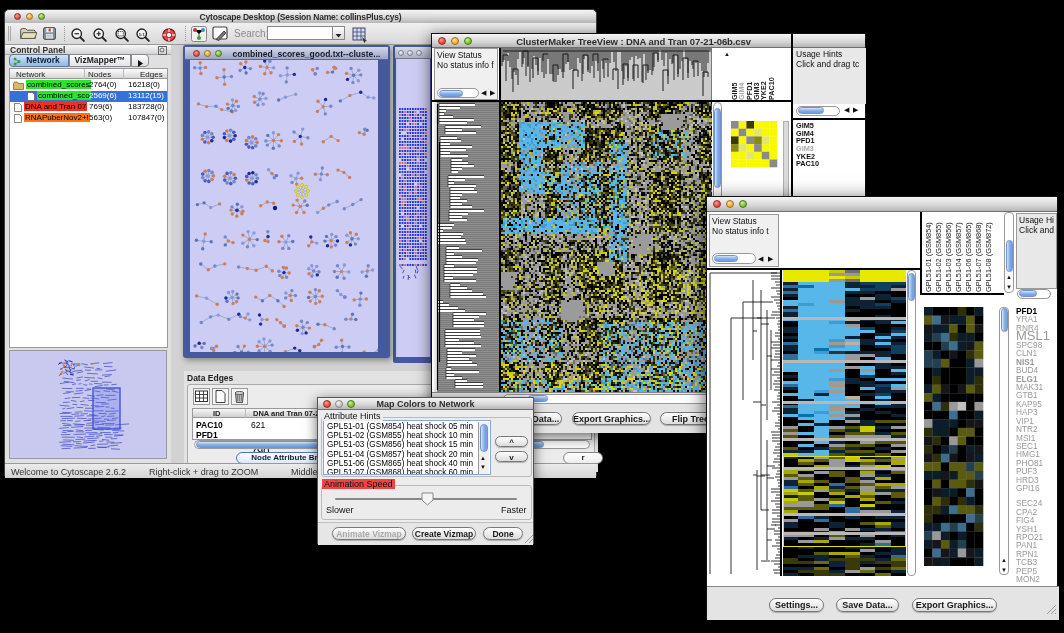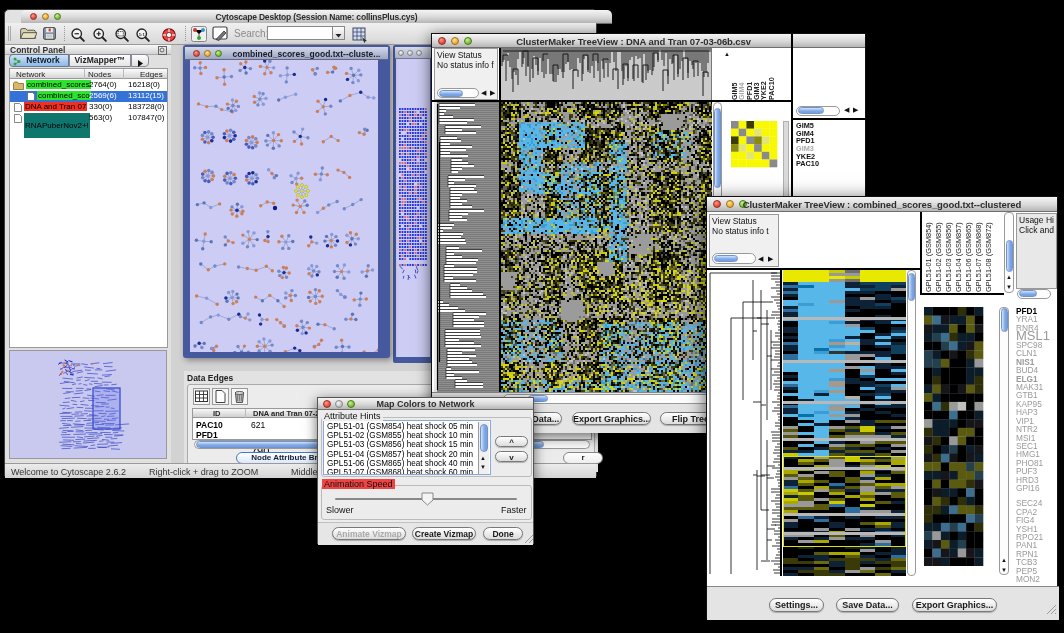--- a/index.html
+++ b/index.html
@@ -10,21 +10,21 @@
 .grn{background:radial-gradient(circle at 35% 30%,#c9f099,#74ba2c 70%);border:0.5px solid #4a7a10}
 .gry{background:radial-gradient(circle at 35% 30%,#f8f8f8,#bbb 75%);border:0.5px solid #888}
 .ttl{position:absolute;left:0;right:0;text-align:center;font-weight:700;color:#2d2d2d}
 .btn{position:absolute;background:linear-gradient(#ffffff,#efefef 45%,#dcdcdc);border:1px solid #787878;border-radius:9px;text-align:center;font-weight:700;color:#1a1a1a;box-shadow:0 1px 1px rgba(0,0,0,.25);white-space:nowrap;overflow:hidden;line-height:12px}
 .sbtrack{position:absolute;background:#fdfdfd;border:1px solid #9a9a9a;border-radius:6px}
 .sbthumb{position:absolute;background:linear-gradient(#d5e5fa,#90b6ec 45%,#6d9be2 85%,#86ade8);border:1px solid #7393c8;border-radius:5px}
 .sbthumbv{position:absolute;background:linear-gradient(90deg,#d5e5fa,#90b6ec 45%,#6d9be2 85%,#86ade8);border:1px solid #7393c8;border-radius:5px}
 .vsb{position:absolute;font-size:7px;color:#111;text-align:center}
 </style></head><body>
 <div class="a" style="left:4px;top:9px;width:593px;height:468px;background:#e2e2e2;border:1px solid #3c3c3c;border-radius:5px 5px 2px 2px;box-shadow:0 2px 10px rgba(0,0,0,.6)">
-    <div class="a tbar" style="left:16px;top:0;width:100%;height:14px;border-radius:5px 5px 0 0">
+    <div class="a tbar" style="left:0;top:0;width:100%;height:14px;border-radius:5px 5px 0 0">
       <span class="lt red" style="left:9px;width:7px;height:7px;margin-top:-3.5px"></span>
       <span class="lt yel" style="left:21px;width:7px;height:7px;margin-top:-3.5px"></span>
       <span class="lt grn" style="left:33px;width:7px;height:7px;margin-top:-3.5px"></span>
       <div class="ttl" style="top:2px;font-size:8.5px;letter-spacing:-0.2px">Cytoscape Desktop (Session Name: collinsPlus.cys)</div>
     </div>
     <div class="a" style="left:0;top:13px;width:100%;height:22px;background:linear-gradient(#f0f0f0,#d8d8d8);border-bottom:1px solid #9a9a9a">
       <div class="a" style="left:3px;top:3px;width:1px;height:15px;background:#aaa"></div>
       <div class="a" style="left:5px;top:3px;width:1px;height:15px;background:#aaa"></div>
       <svg class="a" style="left:14px;top:3px" width="18" height="15" viewBox="0 0 22 18">
         <path d="M2 15 L2 5 Q2 3 4 3 L8 3 L10 5 L18 5 Q20 5 20 7 L20 15 Z" fill="#d8d2a8" stroke="#555" stroke-width="1.2"></path>
@@ -129,28 +129,28 @@
           </svg>
           <span class="a" style="left:27px;top:0;background:#2ce42c;color:#000;padding:0 1px">combined_sco</span>
           <span class="a" style="left:79px;top:0">2569(6)</span>
           <span class="a" style="left:118px;top:0">13112(15)</span>
         </div>
         <div class="a" style="left:0;top:33px;width:100%;height:11px;font-size:8px;color:#000">
           <svg class="a" style="left:4px;top:1px" width="8" height="9">
             <path d="M0.5 0.5h5l2 2v6h-7z" fill="#fff" stroke="#555" stroke-width="0.7"></path>
           </svg>
           <span class="a" style="left:14px;top:0;background:#f03020;padding:0 1px">DNA and Tran 07</span>
-          <span class="a" style="left:79px;top:0">330(0)</span>
+          <span class="a" style="left:79px;top:0">769(6)</span>
           <span class="a" style="left:118px;top:0">183728(0)</span>
         </div>
         <div class="a" style="left:0;top:44px;width:100%;height:11px;font-size:8px;color:#000">
           <svg class="a" style="left:4px;top:1px" width="8" height="9">
             <path d="M0.5 0.5h5l2 2v6h-7z" fill="#fff" stroke="#555" stroke-width="0.7"></path>
           </svg>
-          <span class="a" style="left:14px;top:0;background:#0f766e;padding:8px 1px">RNAPuberNov2+!</span>
+          <span class="a" style="left:14px;top:0;background:#f97316;padding:0 1px">RNAPuberNov2+!</span>
           <span class="a" style="left:79px;top:0">563(0)</span>
           <span class="a" style="left:118px;top:0">107847(0)</span>
         </div>
       </div>
       <div class="a" style="left:4px;top:305px;width:158px;height:109px;background:#c9c9f0;border:1px solid #999"><svg width="158" height="109" viewBox="0 0 158 109">
           <path d="M49.3 12.1l8.6 -0.1M60.9 12.9l9.3 -0.0M71.3 12.7l6.5 1.1M80.4 12.8l9.0 -1.0M93.0 12.7l9.6 -1.2M52.5 16.6l9.2 0.0M64.4 15.3l6.0 -1.3M74.2 15.9l9.7 1.2M86.5 17.3l3.8 0.3M94.1 15.4l8.4 0.4M55.3 19.9l5.7 0.6M62.4 20.5l9.8 -1.3M75.0 19.0l5.9 0.3M84.9 18.9l7.4 -0.0M95.6 20.3l10.6 -1.4M53.2 22.3l3.7 -1.2M59.9 23.9l4.2 -1.2M66.7 22.1l6.5 -1.5M77.0 22.3l10.8 0.7M91.8 24.1l10.2 -0.5M52.5 27.1l10.5 1.0M66.6 27.1l6.1 -1.2M74.3 26.4l10.5 0.6M87.5 26.8l5.1 1.2M94.5 25.8l5.8 -1.0M53.9 30.4l10.7 1.4M66.3 29.3l4.5 -0.3M74.8 29.9l4.8 -1.3M80.7 30.3l7.4 0.0M91.8 31.1l9.9 0.2M49.9 32.6l9.1 -1.5M62.1 33.7l4.0 -0.9M68.4 33.1l3.1 -0.5M73.3 33.6l4.1 0.6M79.0 32.8l3.4 0.6M84.1 32.4l8.2 0.6M93.7 34.0l4.8 -0.1M101.4 33.8l5.3 -0.6M52.1 37.4l10.3 0.1M65.9 37.3l7.9 0.1M76.5 37.8l4.7 0.4M84.7 35.7l7.9 -1.2M96.2 37.8l8.6 1.2M55.9 40.8l7.9 0.0M65.6 40.1l6.9 -0.6M74.5 39.6l6.5 -1.1M84.4 39.9l5.9 0.9M93.4 39.7l6.6 0.9M101.7 39.9l6.7 1.5M53.2 42.5l7.2 -1.0M64.0 42.9l9.3 -1.0M77.2 44.1l7.7 1.2M86.6 44.6l7.0 -0.9M95.4 44.4l10.1 0.0M54.8 47.6l5.5 -0.7M61.8 46.7l8.5 -0.4M72.6 46.9l6.7 0.4M80.6 47.0l8.4 1.0M90.9 46.3l8.3 0.6M52.8 51.5l6.8 -0.4M60.9 49.3l5.6 1.2M70.0 50.7l4.5 -0.9M78.1 49.3l6.3 0.4M85.7 51.4l10.2 0.3M97.5 49.3l9.2 -1.2M49.5 54.2l10.0 0.9M62.5 53.3l4.8 0.3M70.6 53.4l8.0 0.9M80.9 54.6l8.0 0.5M91.3 53.1l7.7 -0.2M52.4 58.0l3.1 -1.0M56.6 57.8l7.6 -1.2M66.6 56.3l6.7 0.4M75.0 57.2l8.5 0.1M85.3 56.0l9.1 -0.6M95.7 56.0l3.7 0.1M100.6 57.0l3.9 0.5M52.3 61.3l9.6 0.6M64.8 61.2l7.6 -0.4M74.0 59.8l8.3 0.4M83.4 59.9l10.1 -0.1M95.1 60.3l13.5 -0.3M49.6 62.6l10.4 -0.5M61.7 63.4l7.5 -0.6M70.5 63.0l7.3 -0.4M79.0 63.6l7.6 0.8M88.5 62.4l8.3 0.3M99.2 63.1l6.6 -0.8M50.4 65.4l12.0 0.0M64.3 65.2l9.5 -0.5M76.5 65.0l12.0 -0.2M91.3 65.6l4.2 -0.7M96.9 65.4l7.5 -0.4M51.6 67.6l13.2 -0.5M67.0 67.2l9.6 0.4M77.6 68.1l13.9 -0.9M93.9 68.3l5.3 -0.1M101.7 67.7l6.6 -0.9M50.3 69.7l5.7 0.0M57.1 69.6l5.7 0.1M65.2 70.3l5.4 -0.3M73.5 69.7l7.7 -0.3M82.4 69.9l13.3 0.5M97.0 69.5l8.9 -0.5M52.1 72.4l8.6 1.0M62.9 72.8l12.0 0.9M76.6 72.4l12.4 -1.0M91.6 72.7l13.0 -0.3M53.1 74.6l8.4 -0.2M64.4 74.0l9.2 -0.1M75.8 74.1l7.8 0.3M85.2 73.7l8.9 -0.4M95.3 74.1l8.8 -0.2M105.2 73.9l13.9 -1.0M49.2 77.4l9.7 -0.9M60.9 76.3l12.4 -0.7M74.3 77.1l11.0 -0.1M87.0 76.3l13.8 0.6M103.4 77.2l8.5 -0.3M52.7 79.5l10.2 0.3M65.7 78.8l7.5 0.9M75.1 79.5l7.1 -0.3M84.0 78.3l9.7 0.7M96.0 78.4l4.5 -0.4M102.3 79.5l12.0 0.5M51.6 81.1l4.9 0.5M57.5 80.5l6.4 -0.3M65.6 80.8l8.8 0.1M75.6 81.8l11.9 -0.2M90.2 81.4l10.6 0.3M102.8 81.9l5.4 -0.5M50.9 83.8l9.5 -0.3M63.4 83.4l12.5 -0.3M78.7 83.4l13.4 -0.7M94.1 83.5l8.6 0.2M103.8 83.9l9.7 0.1M51.8 86.2l13.2 0.0M66.8 85.8l6.2 0.9M74.2 85.9l10.2 -0.8M85.9 85.2l6.6 -0.8M95.2 86.2l7.1 -0.0M104.3 85.2l8.5 -0.9M53.1 88.9l11.0 0.4M65.5 88.5l9.8 -0.4M77.2 87.7l12.0 -0.9M91.9 88.4l7.4 0.9M100.7 87.9l6.6 -0.4M49.1 91.3l12.1 -0.6M63.0 90.8l7.8 -0.2M73.4 90.1l13.5 -0.8M89.1 90.4l4.6 -0.6M96.4 91.0l8.0 0.2M52.3 93.2l11.9 0.6M66.0 92.4l5.8 0.6M72.9 92.1l11.6 -1.0M87.0 93.3l11.3 -0.3M100.7 92.4l11.4 -0.8M50.5 94.7l11.8 0.7M64.6 94.7l13.5 0.9M80.7 94.7l4.5 -0.8M86.8 95.9l9.8 0.7M98.3 95.1l9.8 -1.0M51.5 97.7l9.1 -0.4M63.6 97.1l13.2 -0.7M78.2 97.4l7.5 -0.1M87.9 96.6l11.2 -0.7M101.0 97.8l9.0 0.5" stroke="#3a48c4" stroke-width="0.9" fill="none" opacity="0.8"></path>
           <path d="M59.0 14.1l0.1 2.0M60.3 10.3l1.8 0.5M62.5 10.8l-4.0 -1.2M63.7 14.8l0.4 -1.7M57.1 20.7l-1.5 -2.5M58.3 11.0l-3.8 -2.1M54.9 12.3l3.7 1.1M60.7 19.6l-1.5 -2.9M50.2 12.0l-1.1 0.2M60.5 23.0l2.7 0.6M60.0 23.4l3.5 0.8M59.7 21.7l2.9 0.2M58.0 23.5l-1.7 -1.0M63.9 17.2l0.8 -0.7M50.1 18.1l2.4 -0.4M51.7 11.2l-3.6 2.2M58.7 21.2l2.6 -2.8M57.7 12.3l-1.7 -1.9M57.3 14.5l-3.3 1.8M61.8 17.7l3.1 0.2M52.3 21.3l0.4 -0.7M51.3 21.7l-1.8 2.9" stroke="#2838c0" stroke-width="1" fill="none"></path>
           <circle cx="53.5" cy="14.3" r="1" fill="#e07840"></circle>
           <circle cx="57.9" cy="19.4" r="1" fill="#e07840"></circle>
           <circle cx="61.2" cy="14.6" r="1" fill="#e07840"></circle>
@@ -646,21 +646,21 @@
       <span class="a" style="left:6px;top:3px">Welcome to Cytoscape 2.6.2</span>
       <span class="a" style="left:144px;top:3px">Right-click + drag  to  ZOOM</span>
       <span class="a" style="left:286px;top:3px">Middle-</span>
     </div>
   </div>
 <div class="a" style="left:431px;top:33px;width:435px;height:400px;background:#fff;border:1.5px solid #111;box-shadow:0 3px 14px rgba(0,0,0,.65)">
     <div class="a tbar" style="left:0;top:0;width:100%;height:14px;border-radius:4px 4px 0 0">
       <span class="lt red" style="left:6px"></span>
       <span class="lt yel" style="left:19px"></span>
       <span class="lt grn" style="left:32px"></span>
-      <div class="ttl" style="top:1.5px;font-size:9.5px;letter-spacing:-0.1px;margin-right:30px">ClusterMaker TreeView : DNA and Tran 07-03-06b.csv</div>
+      <div class="ttl" style="top:1.5px;font-size:9.5px;letter-spacing:-0.1px;margin-right:30px">ClusterMaker TreeView : DNA and Tran 07-21-06b.csv</div>
     </div>
     <div class="a" style="left:2px;top:14px;width:64px;height:52px;background:#f0f0f0;border:1px solid #999;font-size:8.5px;color:#111">
       <div style="margin:1px 0 0 2px">View Status</div>
       <div style="margin-left:2px">No status info f</div>
       <div class="sbtrack" style="left:2px;top:39px;width:42px;height:10px"></div>
       <div class="sbthumb" style="left:4px;top:40.5px;width:24px;height:7px"></div>
       <span class="vsb" style="left:46px;top:40px">◀</span>
       <span class="vsb" style="left:55px;top:40px">▶</span>
     </div>
     <svg class="a" style="left:69px;top:14px" width="211" height="52">
@@ -826,20 +826,24 @@
       <rect x="38.5" y="30.8" width="7.8" height="7.8" fill="#f8f800"></rect>
       <rect x="0.0" y="38.5" width="7.8" height="7.8" fill="#f8f800"></rect>
       <rect x="7.7" y="38.5" width="7.8" height="7.8" fill="#f8f800"></rect>
       <rect x="15.4" y="38.5" width="7.8" height="7.8" fill="#f8f800"></rect>
       <rect x="23.1" y="38.5" width="7.8" height="7.8" fill="#f8f800"></rect>
       <rect x="30.8" y="38.5" width="7.8" height="7.8" fill="#f8f800"></rect>
       <rect x="38.5" y="38.5" width="7.8" height="7.8" fill="#8a8a8a"></rect>
     </svg>
     <div class="a" style="left:351px;top:87px;width:6px;height:270px;background:#dadada;border:1px solid #b0b0b0"></div>
     <div class="a" style="left:359px;top:0px;width:2px;height:399px;background:#000"></div>
+    <div class="a" style="left:361px;top:14px;width:73px;height:56px;background:#e8e8e8;font-size:8.5px;color:#111">
+      <div style="margin:1px 0 0 3px">Usage Hints</div>
+      <div style="margin-left:3px">Click and drag tc</div>
+    </div>
     <div class="sbtrack" style="left:364px;top:72px;width:44px;height:10px"></div>
     <div class="sbthumb" style="left:366px;top:73px;width:26px;height:7px"></div>
     <span class="vsb" style="left:412px;top:72px">◀</span>
     <span class="vsb" style="left:421px;top:72px">▶</span>
     <div class="a" style="left:361px;top:84px;width:73px;height:2px;background:#000"></div>
     <div class="a" style="left:364px;top:87px">
       <div style="height:7.7px;font-size:7.3px;font-weight:700;color:#111">GIM5</div>
       <div style="height:7.7px;font-size:7.3px;font-weight:700;color:#111">GIM4</div>
       <div style="height:7.7px;font-size:7.3px;font-weight:700;color:#111">PFD1</div>
       <div style="height:7.7px;font-size:7.3px;font-weight:700;color:#aaa">GIM3</div>
@@ -851,21 +855,20 @@
     <div class="sbthumb" style="left:96px;top:361px;width:20px;height:7px"></div>
     <div class="btn" style="left:74px;top:378px;width:56px;height:13px;font-size:9px">Save Data...</div>
     <div class="btn" style="left:140px;top:378px;width:79px;height:13px;font-size:9px">Export Graphics...</div>
     <div class="btn" style="left:228px;top:378px;width:70px;height:13px;font-size:9px">Flip Tree N</div>
   </div>
 <div class="a" style="left:706px;top:196px;width:352px;height:423px;background:#fff;border:1.5px solid #111;box-shadow:0 4px 18px rgba(0,0,0,.7)">
     <div class="a tbar" style="left:0;top:0;width:100%;height:15px;border-radius:4px 4px 0 0">
       <span class="lt red" style="left:6px"></span>
       <span class="lt yel" style="left:19px"></span>
       <span class="lt grn" style="left:32px"></span>
-      <div class="ttl" style="top:2px;font-size:9.5px;letter-spacing:-0.1px">ClusterMaker TreeView : combined_scores_good.txt--clustered</div>
     </div>
     <div class="a" style="left:2px;top:17px;width:70px;height:53px;background:#f0f0f0;border:1px solid #999;font-size:8.5px;color:#111">
       <div style="margin:1px 0 0 2px">View Status</div>
       <div style="margin-left:2px">No status info t</div>
       <div class="sbtrack" style="left:2px;top:38px;width:44px;height:11px"></div>
       <div class="sbthumb" style="left:4px;top:40px;width:24px;height:7px"></div>
       <span class="vsb" style="left:48px;top:40px">◀</span>
       <span class="vsb" style="left:58px;top:40px">▶</span>
     </div>
     <div class="a" style="left:0;top:71px;width:214px;height:2px;background:#000"></div>

